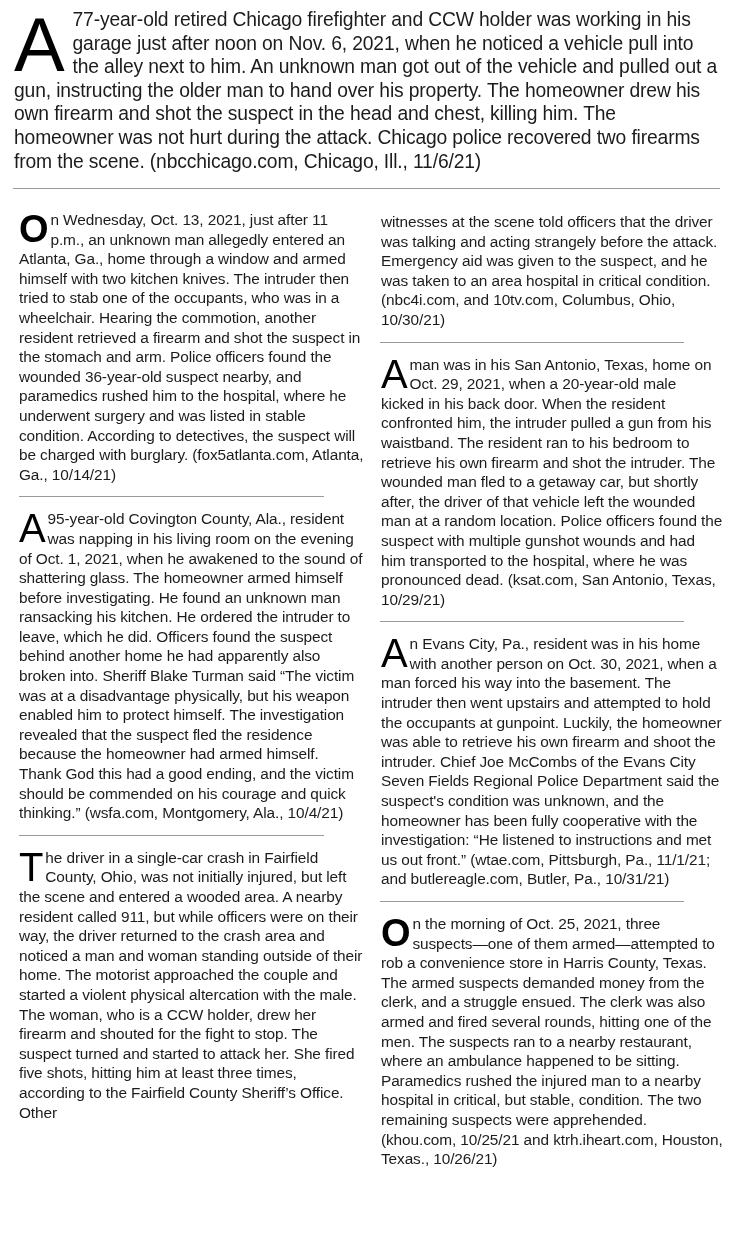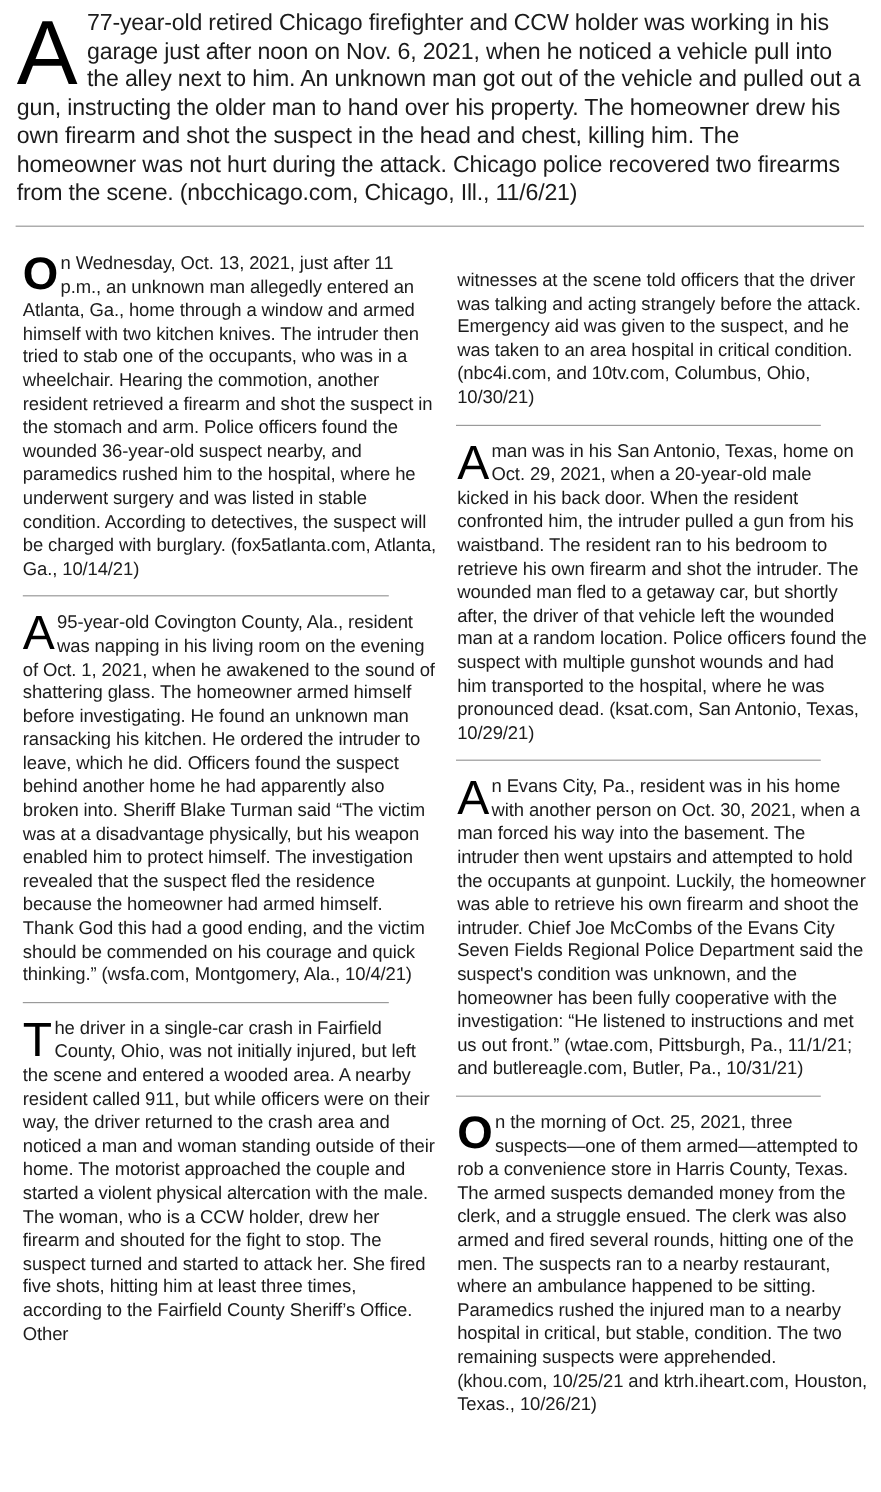--- a/index.html
+++ b/index.html
@@ -14,21 +14,21 @@
   .lead .drop {
     float: left; font-size: 76px; line-height: 62px; margin: 6px 8px 0 0;
     font-weight: normal; color: #000;
   }
   .hr-main {
     position: absolute; left: 13px; top: 188px; width: 707px; height: 0;
     border-top: 1.5px solid #9a9a9a;
   }
   .col { position: absolute; top: 210px; width: 345px; }
   .col.left { left: 19px; }
-  .col.right { left: 381px; top: 224px; width: 342px; }
+  .col.right { left: 381px; top: 212px; width: 342px; }
   .story {
     font-size: 15.4px; line-height: 19.6px; letter-spacing: -0.1px;
   }
   .story .drop {
     float: left; font-size: 40px; line-height: 33px; margin: 3px 2px 0 0; color: #000;
   }
   .story .drop.o { font-weight: bold; font-size: 38px; }
   .divider {
     height: 0; border-top: 1.5px solid #9a9a9a; width: 305px; margin: 12px 0 12px 0;
   }

